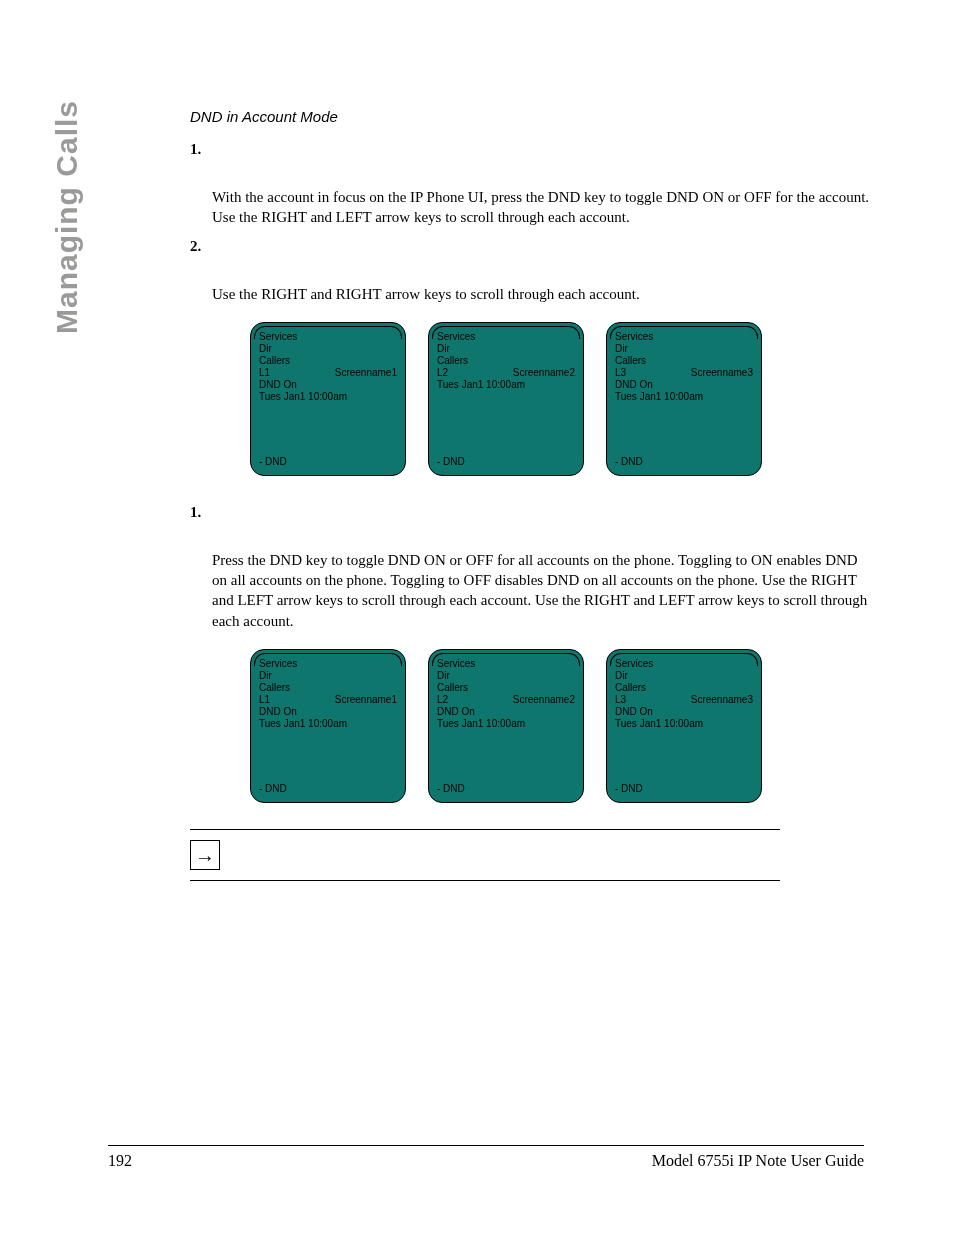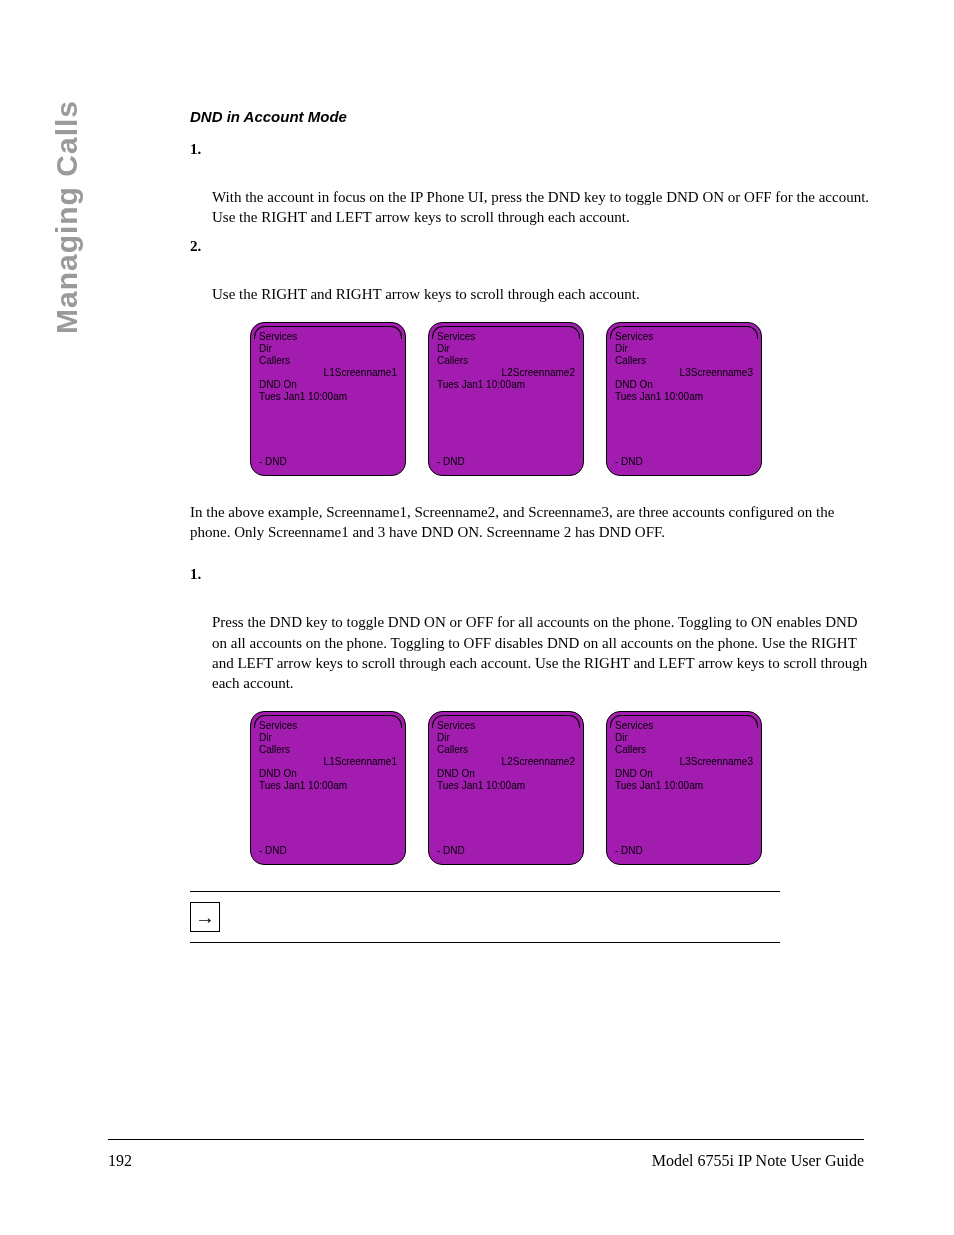--- a/index.html
+++ b/index.html
@@ -26,21 +26,21 @@
     letter-spacing: 1px;
   }
   .content {
     position: absolute;
     left: 190px;
     top: 108px;
     width: 680px;
   }
   .subhead {
     font-family: Arial, Helvetica, sans-serif;
-    font-weight: bold;
+    font-weight: normal;
     font-style: italic;
     font-size: 15px;
     margin: 0 0 14px 0;
   }
   .step {
     display: flex;
     margin-bottom: 8px;
     line-height: 1.35;
   }
   .step .num {
@@ -60,39 +60,39 @@
     display: flex;
     gap: 22px;
     margin: 18px 0 26px 60px;
   }
   .screen {
     width: 138px;
     height: 140px;
     border: 1.5px solid #000;
     border-radius: 14px;
     position: relative;
-    background: #a21caf;
+    background: #0f766e;
     font-family: Arial, Helvetica, sans-serif;
     font-size: 10px;
     padding: 8px 8px 4px 8px;
   }
   .screen .inner-top {
     position: absolute;
     top: 3px; left: 3px; right: 3px;
     height: 12px;
     border-top: 1px solid #000;
     border-left: 1px solid #000;
     border-right: 1px solid #000;
     border-top-left-radius: 11px;
     border-top-right-radius: 11px;
     border-bottom: none;
     pointer-events: none;
   }
   .screen .line { margin-bottom: 1px; white-space: nowrap; }
-  .screen .row-split { display: flex; justify-content: flex-end; }
+  .screen .row-split { display: flex; justify-content: space-between; }
   .screen .center { text-align: left; }
   .screen .dnd { position: absolute; bottom: 8px; left: 8px; }
   .note-block {
     border-top: 1.5px solid #000;
     border-bottom: 1.5px solid #000;
     padding: 10px 0 10px 0;
     margin: 2px 0 0 0;
     display: flex;
     width: 590px;
   }
@@ -113,21 +113,21 @@
   .note-text .note-label {
     font-family: Arial, Helvetica, sans-serif;
     font-weight: bold;
   }
   .footer {
     position: absolute;
     left: 108px;
     right: 90px;
     bottom: 65px;
     border-top: 1px solid #000;
-    padding-top: 12px;
+    padding-top: 6px;
     display: flex;
     justify-content: space-between;
     font-size: 16px;
   }
 </style>
 </head>
 <body>
 
 <div class="side-tab">Managing Calls</div>
 
@@ -179,21 +179,20 @@
       <div class="line row-split">
         <span>L3</span>
         <span>Screenname3</span>
       </div>
       <div class="line center">DND On</div>
       <div class="line center">Tues Jan1 10:00am</div>
       <div class="dnd">- DND</div>
     </div>
   </div>
 
-  <div class="para">In the above example, Screenname1, Screenname2, and Screenname3, are three accounts configured on the phone. Only Screenname1 and 3 have DND ON. Screenname 2 has DND OFF.</div>
 
 
   <div class="step">
     <div class="num">1.</div>
     <div class="txt">Press the DND key to toggle DND ON or OFF for all accounts on the phone. Toggling to ON enables DND on all accounts on the phone. Toggling to OFF disables DND on all accounts on the phone. Use the RIGHT and LEFT arrow keys to scroll through each account. Use the RIGHT and LEFT arrow keys to scroll through each account.</div>
   </div>
 
   <div class="screens-row">
     <div class="screen">
       <div class="inner-top"></div>

